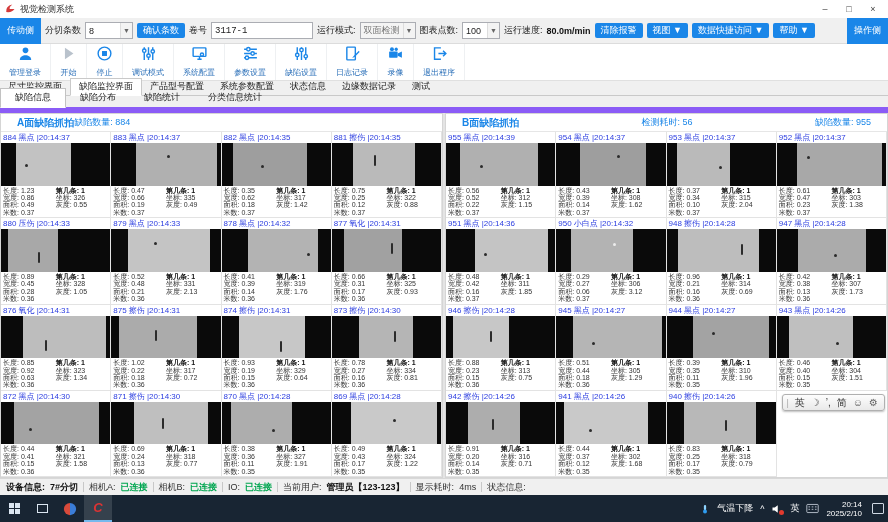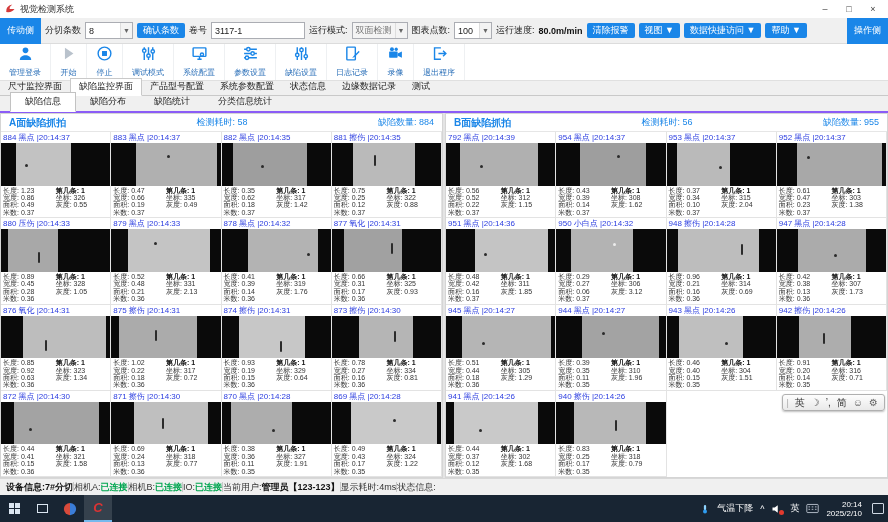--- a/index.html
+++ b/index.html
@@ -28,48 +28,48 @@
 
   
   .ribbon { height:37px; background:#fff; border-bottom:1px solid #e0e0e0; display:flex; align-items:stretch; flex:none; }
   .ribbon-item { display:flex; flex-direction:column; align-items:center; justify-content:center; padding:1px 9px 2px; border-right:1px solid #eef0f2; cursor:default; }
   .ribbon-item svg { width:17px; height:17px; }
   .ribbon-item .rlab { font-size:8px; color:#2a6fb8; margin-top:1px; white-space:nowrap; }
 
   
   .tabs { display:flex; align-items:flex-end; background:#f0f0f0; flex:none; border-bottom:1px solid #c9c9c9; }
   .tabs.main { height:15px; }
-  .tabs.sub { height:17px; border-bottom:2px solid #8b5cf6; padding-left:10px; }
+  .tabs.sub { height:17px; border-bottom:6px solid #8b5cf6; }
   .tab { font-size:9px; color:#222; padding:1px 8px 2px; white-space:nowrap; cursor:default; }
   .tab.active { background:#fff; border:1px solid #c9c9c9; border-bottom:1px solid #fff; margin-bottom:-1px; }
   .tabs.sub .tab { padding:2px 14px 3px; }
   .tabs.sub .tab.active { border:1px solid #c2c2c2; border-bottom:1px solid #fff; background:#fff; }
 
   
   .content { flex:1; display:flex; gap:2px; background:#e4e4e4; min-height:0; }
   .panel { flex:1; background:#fff; border:1px solid #d5d5d5; display:flex; flex-direction:column; min-width:0; }
-  .panel-head { height:18px; flex:none; display:flex; align-items:center; padding:0 8px; border-bottom:1px solid #e6e6e6; }
+  .panel-head { height:18px; flex:none; display:flex; align-items:center; padding:0 16px; border-bottom:1px solid #e6e6e6; }
   .panel-title { font-size:10px; font-weight:bold; color:var(--accent,#1a86e8); }
   .panel-mid { flex:1; text-align:center; font-size:9px; color:var(--accent,#1a86e8); }
   .panel-count { font-size:9px; color:var(--accent,#1a86e8); }
   .grid { flex:1; display:grid; grid-template-columns:repeat(4,1fr); grid-template-rows:repeat(4,1fr); min-height:0; }
   .cell { border-right:1px solid #e3e3e3; border-bottom:1px solid #e3e3e3; display:flex; flex-direction:column; min-height:0; overflow:hidden; background:#fff; }
   .cell-head { flex:none; height:11px; font-size:8px; line-height:11px; color:var(--link,#2a3ce0); padding-left:2px; white-space:nowrap; overflow:hidden; }
   .cell-img { flex:1; position:relative; min-height:0; background:#0a0a0a; }
   .dot { position:absolute; background:#2b2b2b; border-radius:50%; }
   .dot.streak { border-radius:1px; }
   .dot.light { background:#ececec; }
   .cell-info { flex:none; display:flex; padding:1px 2px 1px 2px; }
   .ic-left { width:50%; }
   .ic-right { width:50%; }
   .iline { font-size:7px; line-height:7.4px; color:#333; white-space:nowrap; }
   .iline.bold { font-weight:bold; color:#111; }
 
   
-  .statusbar { height:17px; flex:none; background:#f0f0f0; border-top:1px solid #d8d8d8; display:flex; align-items:center; padding:0 6px; font-size:9px; color:#333; }
+  .statusbar { height:17px; flex:none; background:#f0f0f0; border-top:1px solid #d8d8d8; display:flex; align-items:center; gap:5px; padding:0 6px; font-size:9px; color:#333; }
   .statusbar .bold { font-weight:bold; color:#111; }
   .statusbar .green { color:var(--green,#00a650); font-weight:bold; }
   .vsep { width:1px; height:10px; background:#c8c8c8; }
 
   
   .taskbar { height:27px; flex:none; background:#182533; display:flex; align-items:center; color:#e8eef5; }
   .tb-ico { width:28px; height:27px; display:flex; align-items:center; justify-content:center; }
   .tb-ico.active { background:rgba(255,255,255,.13); border-bottom:2px solid #76b9ed; }
   .winlogo { display:grid; grid-template-columns:5px 5px; grid-template-rows:5px 5px; gap:1px; }
   .winlogo i { background:#dbe6f1; }
@@ -105,21 +105,21 @@
 
   <div class="toolbar">
     <button class="btn side">传动侧</button>
     <span class="lbl bold">分切条数</span>
     <div class="selectbox" style="width:48px">
         <span>8</span>
         <span class="arr">▼</span>
       </div>
     <button class="btn">确认条数</button>
     <span class="lbl bold">卷号</span>
-    <input class="tb-input" style="width: 94px;" value="3117-1">
+    <input class="tb-input" style="width: 102px; font-family: Liberation Mono, monospace;" value="3117-1">
     <span class="lbl bold">运行模式:</span>
     <div class="selectbox disabled" style="width:56px">
         <span>双面检测</span>
         <span class="arr">▼</span>
       </div>
     <span class="lbl bold">图表点数:</span>
     <div class="selectbox" style="width:38px">
         <span>100</span>
         <span class="arr">▼</span>
       </div>
@@ -227,21 +227,20 @@
       <div class="tab active">缺陷信息</div>
       <div class="tab">缺陷分布</div>
       <div class="tab">缺陷统计</div>
       <div class="tab">分类信息统计</div>
     </div>
 
   <div class="content" id="panels">
       <div class="panel">
         <div class="panel-head">
           <span class="panel-title">A面缺陷抓拍</span>
-          <span class="panel-mid">检测耗时:  58</span>
           <span class="panel-count">缺陷数量:  884</span>
         </div>
         <div class="grid">
           <div class="cell">
             <div class="cell-head">884 黑点 |20:14:37</div>
             <div class="cell-img" style="background: linear-gradient(90deg, rgb(10, 10, 10) 0px, rgb(10, 10, 10) 14%, rgb(194, 194, 194) 14%, rgb(194, 194, 194) 64%, rgb(10, 10, 10) 64%, rgb(10, 10, 10) 100%);">
               <i class="dot" style="left: 22%; top: 50%; width: 3px; height: 3px;"></i>
             </div>
             <div class="cell-info">
               <div class="ic-left">
@@ -545,21 +544,21 @@
         </div>
       </div>
       <div class="panel">
         <div class="panel-head">
           <span class="panel-title">B面缺陷抓拍</span>
           <span class="panel-mid">检测耗时:  56</span>
           <span class="panel-count">缺陷数量:  955</span>
         </div>
         <div class="grid">
           <div class="cell">
-            <div class="cell-head">792 黑点 |20:14:39</div>
+            <div class="cell-head">955 黑点 |20:14:39</div>
             <div class="cell-img" style="background: linear-gradient(90deg, rgb(10, 10, 10) 0px, rgb(10, 10, 10) 13%, rgb(176, 176, 176) 13%, rgb(176, 176, 176) 84%, rgb(10, 10, 10) 84%, rgb(10, 10, 10) 100%);">
               <i class="dot" style="left: 31%; top: 51%; width: 3px; height: 3px;"></i>
             </div>
             <div class="cell-info">
               <div class="ic-left">
                 <div class="iline">长度: 0.56</div>
                 <div class="iline">宽度: 0.52</div>
                 <div class="iline">面积: 0.22</div>
                 <div class="iline">米数: 0.37</div>
               </div>
@@ -693,20 +692,39 @@
               <div class="ic-left">
                 <div class="iline">长度: 0.42</div>
                 <div class="iline">宽度: 0.38</div>
                 <div class="iline">面积: 0.13</div>
                 <div class="iline">米数: 0.36</div>
               </div>
               <div class="ic-right">
                 <div class="iline bold">第几条: 1</div>
                 <div class="iline">坐标: 307</div>
                 <div class="iline">灰度: 1.73</div>
+              </div>
+            </div>
+          </div>
+          <div class="cell">
+            <div class="cell-head">946 擦伤 |20:14:28</div>
+            <div class="cell-img" style="background: linear-gradient(90deg, rgb(10, 10, 10) 0px, rgb(10, 10, 10) 6%, rgb(199, 199, 199) 6%, rgb(199, 199, 199) 58%, rgb(10, 10, 10) 58%, rgb(10, 10, 10) 100%);">
+              <i class="dot streak" style="left: 40%; top: 36%; width: 2px; height: 11px;"></i>
+            </div>
+            <div class="cell-info">
+              <div class="ic-left">
+                <div class="iline">长度: 0.88</div>
+                <div class="iline">宽度: 0.23</div>
+                <div class="iline">面积: 0.15</div>
+                <div class="iline">米数: 0.36</div>
+              </div>
+              <div class="ic-right">
+                <div class="iline bold">第几条: 1</div>
+                <div class="iline">坐标: 313</div>
+                <div class="iline">灰度: 0.75</div>
               </div>
             </div>
           </div>
           <div class="cell">
             <div class="cell-head">945 黑点 |20:14:27</div>
             <div class="cell-img" style="background: linear-gradient(90deg, rgb(10, 10, 10) 0px, rgb(10, 10, 10) 15%, rgb(181, 181, 181) 15%, rgb(181, 181, 181) 96%, rgb(10, 10, 10) 96%, rgb(10, 10, 10) 100%);">
               <i class="dot" style="left: 33%; top: 61%; width: 3px; height: 3px;"></i>
             </div>
             <div class="cell-info">
               <div class="ic-left">

